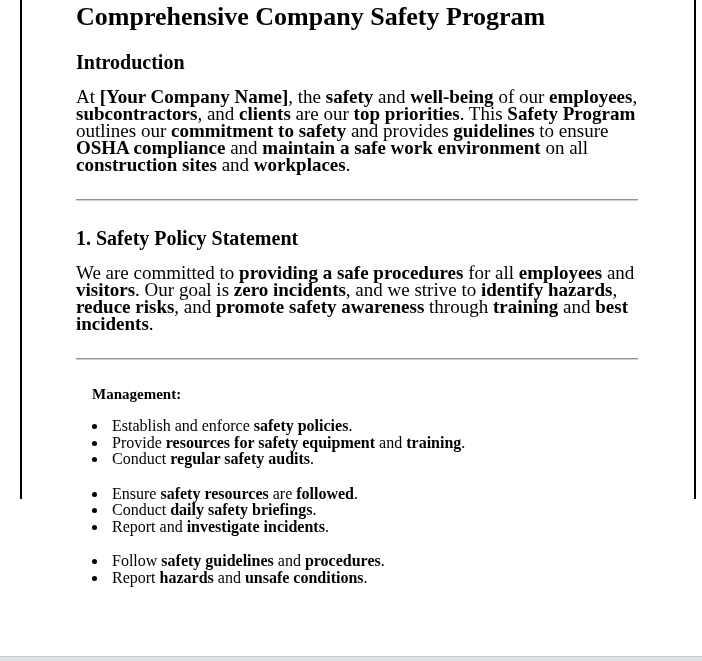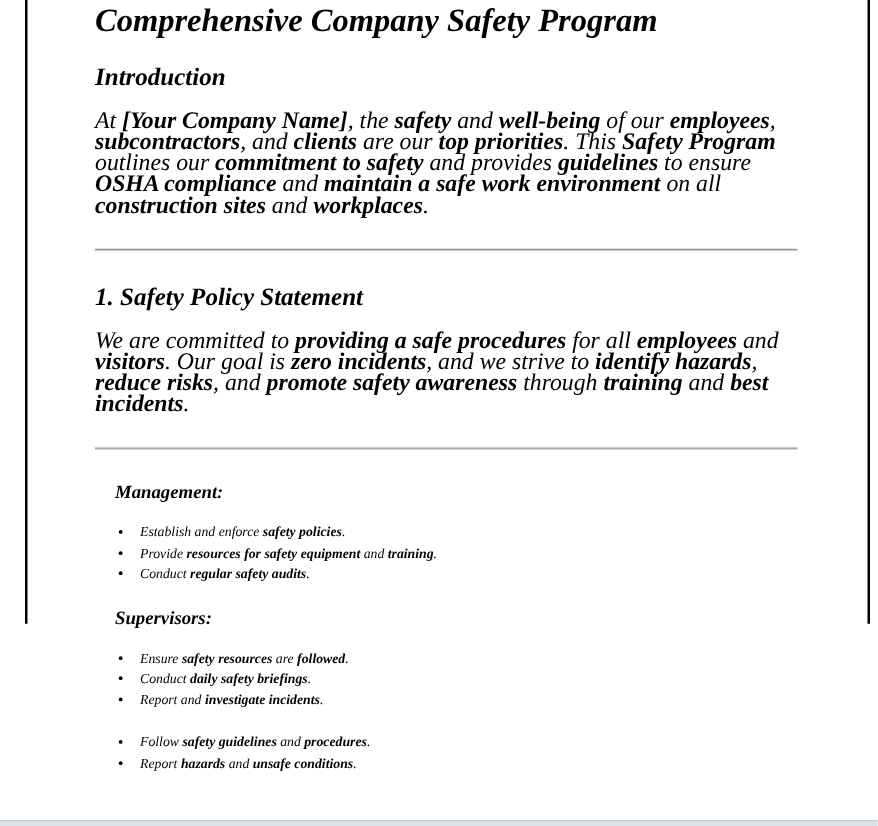--- a/index.html
+++ b/index.html
@@ -19,21 +19,20 @@
   .page {
     position: absolute;
     top: 0;
     left: 20px;
     width: 676px;
     height: 499px;
     border-left: 2px solid #000000;
     border-right: 2px solid #000000;
     background: #ffffff;
     z-index: 1;
-    font-style: italic;
   }
   .content {
     padding: 2px 56px 0 54px;
   }
   h1 {
     font-size: 26px;
     line-height: 30px;
     font-weight: bold;
     margin: 0 0 18px 0;
   }
@@ -57,21 +56,21 @@
   hr {
     border: none;
     height: 1px;
     background: #8f9397;
     box-shadow: 0 1px 0 #cfd3d6;
     margin: 26px 0;
   }
   ul {
     margin: 15px 0 18px 0;
     padding-left: 32px;
-    font-size: 11px;
+    font-size: 16px;
     line-height: 16.5px;
   }
   li {
     margin: 0;
     padding-left: 4px;
   }
   strong, b { font-weight: bold; }
   .bottom-strip {
     position: absolute;
     left: 0;
@@ -102,21 +101,20 @@
     <hr>
 
 
     <h3>Management:</h3>
     <ul>
       <li>Establish and enforce <strong>safety policies</strong>.</li>
       <li>Provide <strong>resources for safety equipment</strong> and <strong>training</strong>.</li>
       <li>Conduct <strong>regular safety audits</strong>.</li>
     </ul>
 
-    <h3>Supervisors:</h3>
     <ul>
       <li>Ensure <strong>safety resources</strong> are <strong>followed</strong>.</li>
       <li>Conduct <strong>daily safety briefings</strong>.</li>
       <li>Report and <strong>investigate incidents</strong>.</li>
     </ul>
 
     <ul>
       <li>Follow <strong>safety guidelines</strong> and <strong>procedures</strong>.</li>
       <li>Report <strong>hazards</strong> and <strong>unsafe conditions</strong>.</li>
     </ul>

